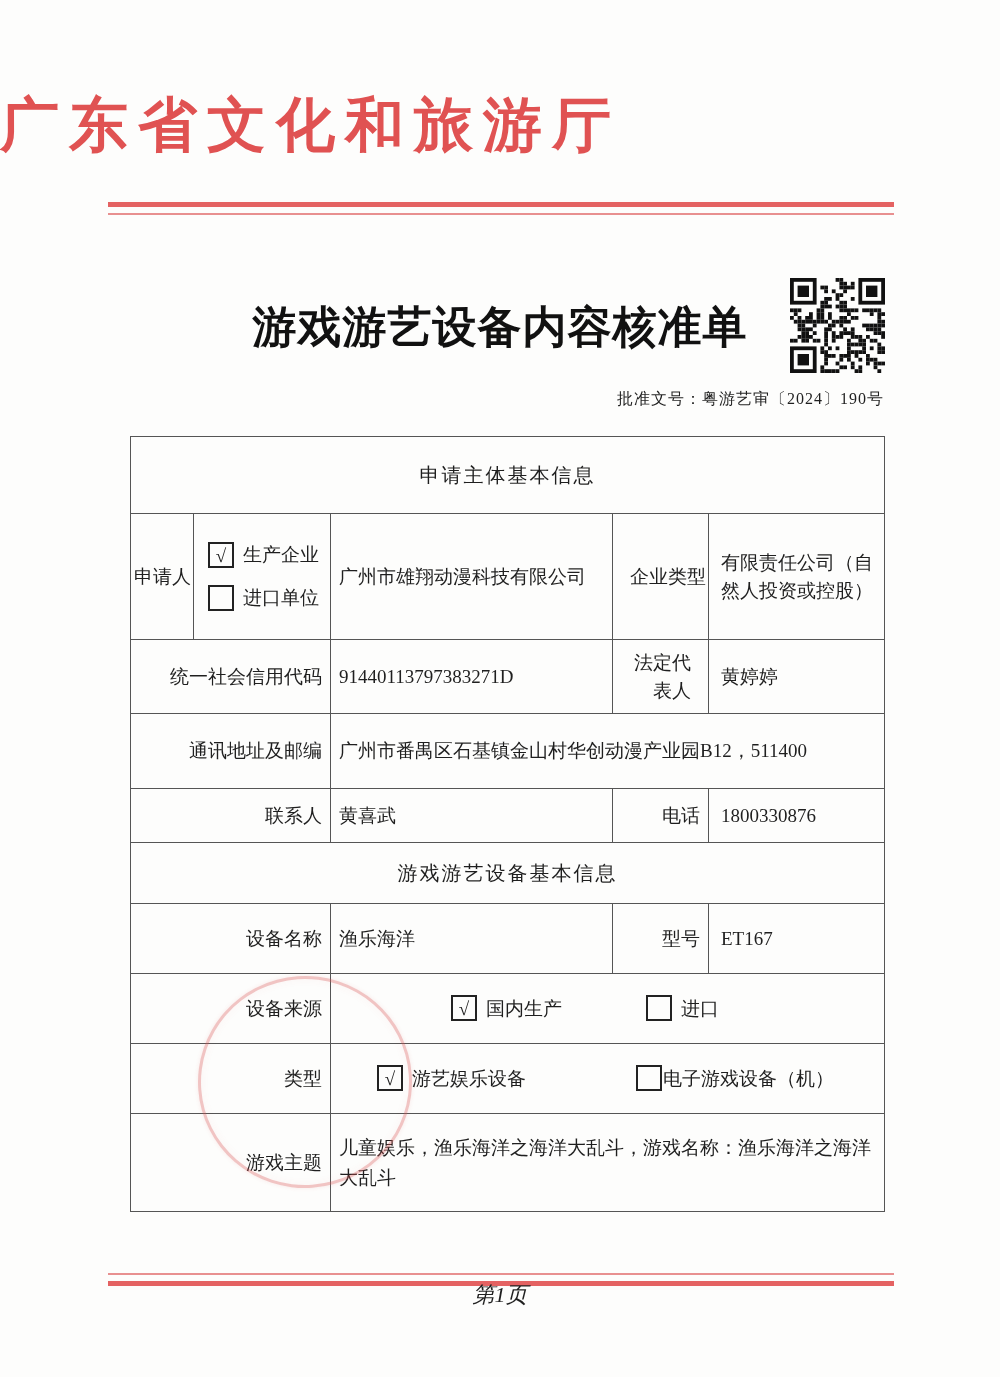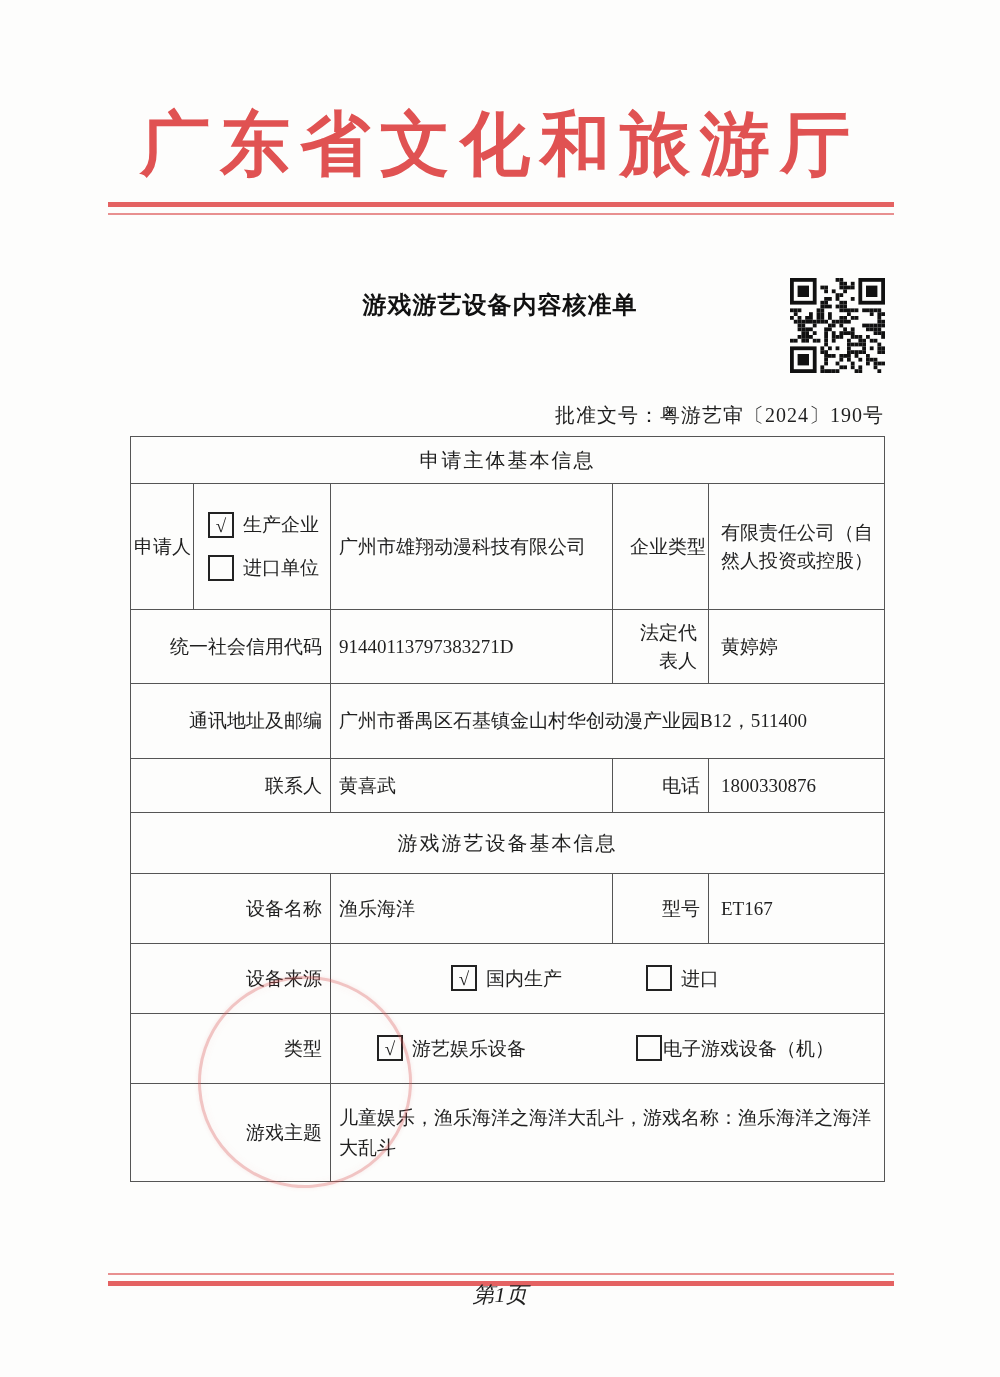--- a/index.html
+++ b/index.html
@@ -18,65 +18,65 @@
     position:relative;
     width:1000px;
     height:1377px;
     margin:0 auto;
     background:#fdfdfc;
     overflow:hidden;
   }
   
   .header-title{
     position:absolute;
-    top:98px;
+    top:86px;
     left:0;
     width:100%;
-    text-align:center;
-    font-size:70px;
+    text-align:left;
+    font-size:59px;
     font-weight:bold;
     letter-spacing:10px;
     color:var(--red);
     white-space:nowrap;
   }
   .rule{
     position:absolute;
     left:108px;
     width:786px;
     background:var(--line-red);
   }
   .rule.thick{height:5px;}
   .rule.thin{height:2px;background:#e89090;}
   .hdr-thick{top:202px;}
   .hdr-thin{top:213px;}
   
   .doc-title{
     position:absolute;
-    top:289px;
+    top:298px;
     left:0;
     width:100%;
     text-align:center;
-    font-size:24px;
+    font-size:44px;
     font-weight:bold;
     letter-spacing:1px;
     color:#111;
   }
   .qr{
     position:absolute;
     left:790px;
     top:278px;
     width:95px;
     height:95px;
   }
   
   .approval{
     position:absolute;
-    top:402px;
+    top:389px;
     right:116px;
-    font-size:20px;
+    font-size:16px;
     letter-spacing:1px;
   }
   
   table.form{
     position:absolute;
     left:130px;
     top:436px;
     width:754px;
     border-collapse:collapse;
     table-layout:fixed;
@@ -368,21 +368,21 @@
 
   <table class="form">
     <colgroup>
       <col style="width:63px">
         <col style="width:137px">
         <col style="width:282px">
       <col style="width:96px">
         <col style="width:176px">
     </colgroup>
     <tbody>
-      <tr style="height:47px">
+      <tr style="height:77px">
         <td colspan="5" class="section">申请主体基本信息</td>
       </tr>
       <tr style="height:126px">
         <td class="center" style="padding:4px 2px">申请人</td>
         <td>
           <div class="cb-stack">
             <div class="cb-row">
               <span class="cb">√</span>
               <span>生产企业</span>
             </div>
@@ -392,21 +392,21 @@
             </div>
           </div>
         </td>
         <td class="value">广州市雄翔动漫科技有限公司</td>
         <td class="center" style="padding:4px 2px">企业类型</td>
         <td style="padding-left:12px">有限责任公司（自然人投资或控股）</td>
       </tr>
       <tr style="height:74px">
         <td colspan="2" class="center">统一社会信用代码</td>
         <td class="value">91440113797383271D</td>
-        <td class="center" style="padding:4px 11px">法定代表人</td>
+        <td class="center" style="padding:4px 17px">法定代表人</td>
         <td style="padding-left:12px">黄婷婷</td>
       </tr>
       <tr style="height:75px">
         <td colspan="2" class="center">通讯地址及邮编</td>
         <td colspan="3" class="value">广州市番禺区石基镇金山村华创动漫产业园B12，511400</td>
       </tr>
       <tr style="height:54px">
         <td colspan="2" class="center">联系人</td>
         <td class="value">黄喜武</td>
         <td class="center">电话</td>

